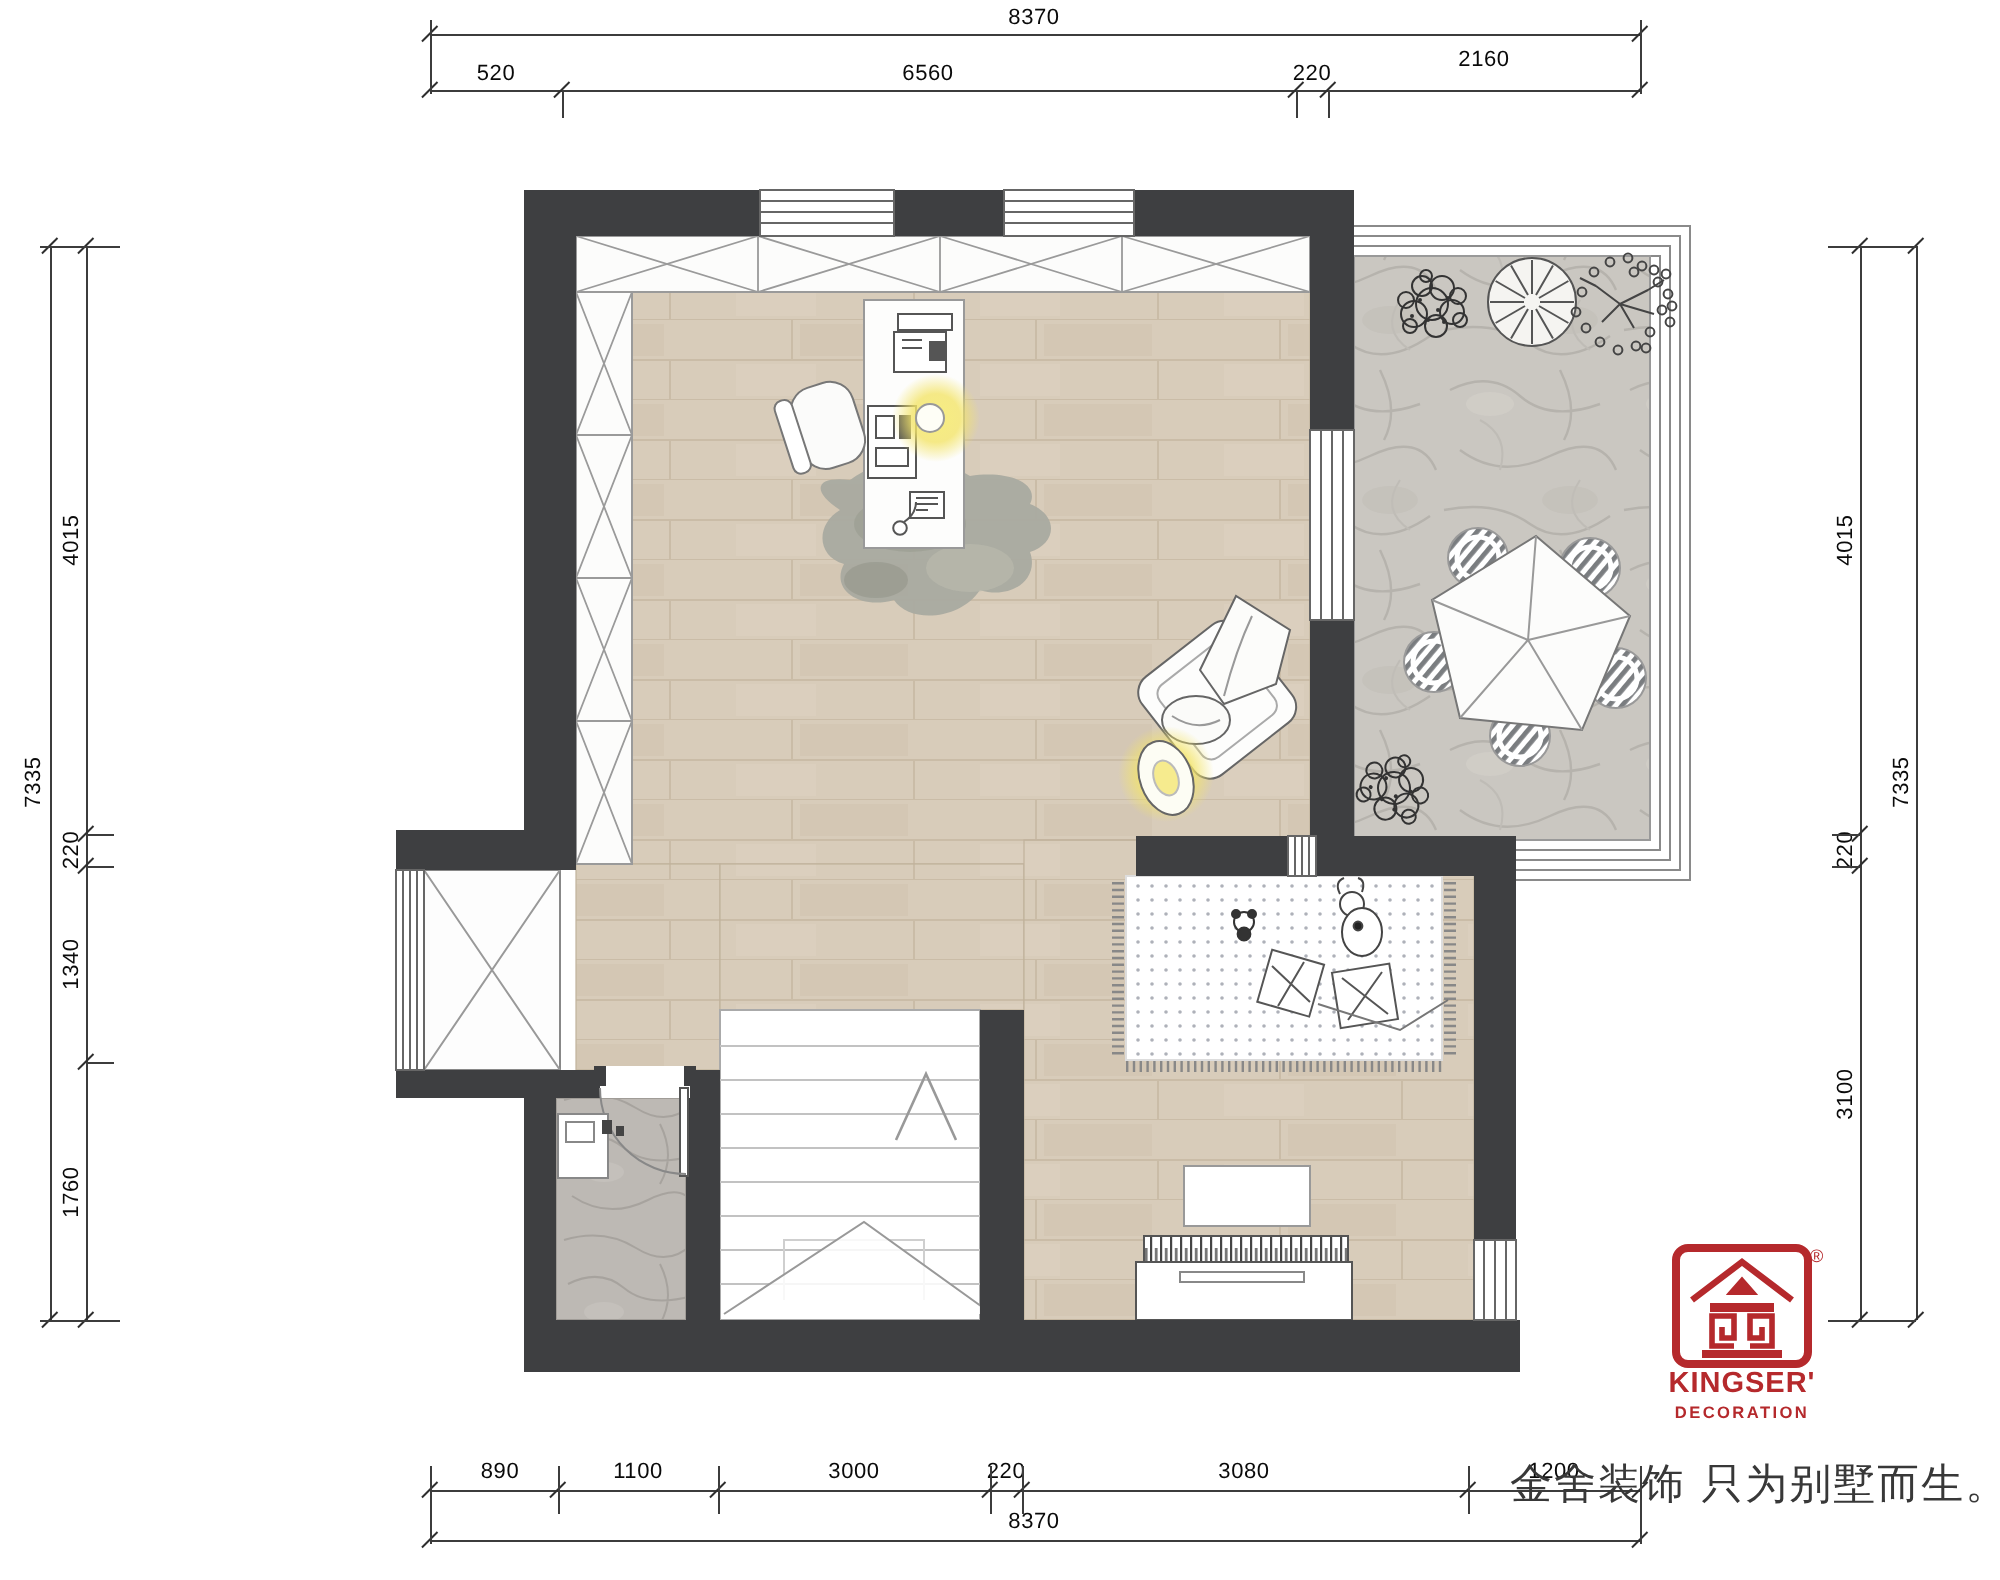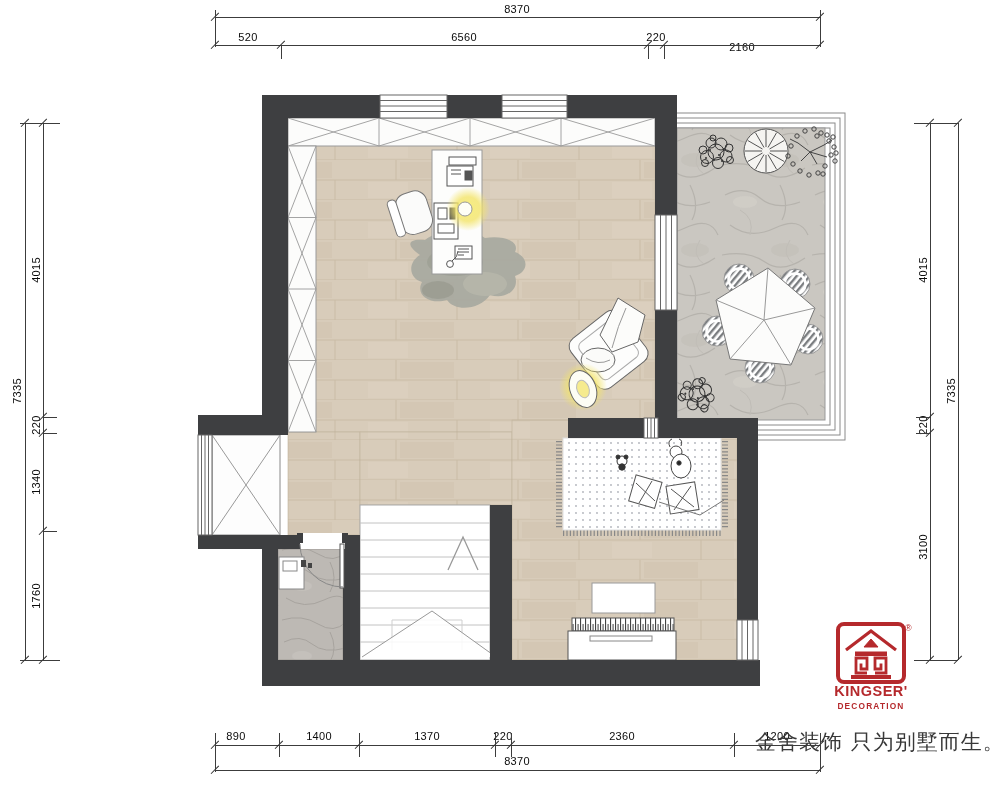--- a/index.html
+++ b/index.html
@@ -321,27 +321,27 @@
     <rect x="308" y="563" width="4" height="5" fill="#444" stroke="none"></rect>
   </g>
 </svg>
 
 <div id="dims">
 
   <div class="dlabel" style="left:517px;top:15px">8370</div>
   <div class="dlabel" style="left:248px;top:43px">520</div>
   <div class="dlabel" style="left:464px;top:43px">6560</div>
   <div class="dlabel" style="left:656px;top:43px">220</div>
-  <div class="dlabel" style="left:742px;top:53px">2160</div>
-
-  <div class="dlabel" style="left:236px;top:742px">890</div>
-  <div class="dlabel" style="left:319px;top:742px">1400</div>
-  <div class="dlabel" style="left:427px;top:742px">1370</div>
+  <div class="dlabel" style="left:742px;top:36px">2160</div>
+
+  <div class="dlabel" style="left:250px;top:742px">890</div>
+  <div class="dlabel" style="left:319px;top:742px">1100</div>
+  <div class="dlabel" style="left:427px;top:742px">3000</div>
   <div class="dlabel" style="left:503px;top:742px">220</div>
-  <div class="dlabel" style="left:622px;top:742px">2360</div>
+  <div class="dlabel" style="left:622px;top:742px">3080</div>
   <div class="dlabel" style="left:777px;top:742px">1200</div>
   <div class="dlabel" style="left:517px;top:767px">8370</div>
 
   <div class="dlabel rot" style="left:17px;top:391px">7335</div>
   <div class="dlabel rot" style="left:36px;top:270px">4015</div>
   <div class="dlabel rot" style="left:36px;top:425px">220</div>
   <div class="dlabel rot" style="left:36px;top:482px">1340</div>
   <div class="dlabel rot" style="left:36px;top:596px">1760</div>
 
   <div class="dlabel rot" style="left:923px;top:270px">4015</div>

